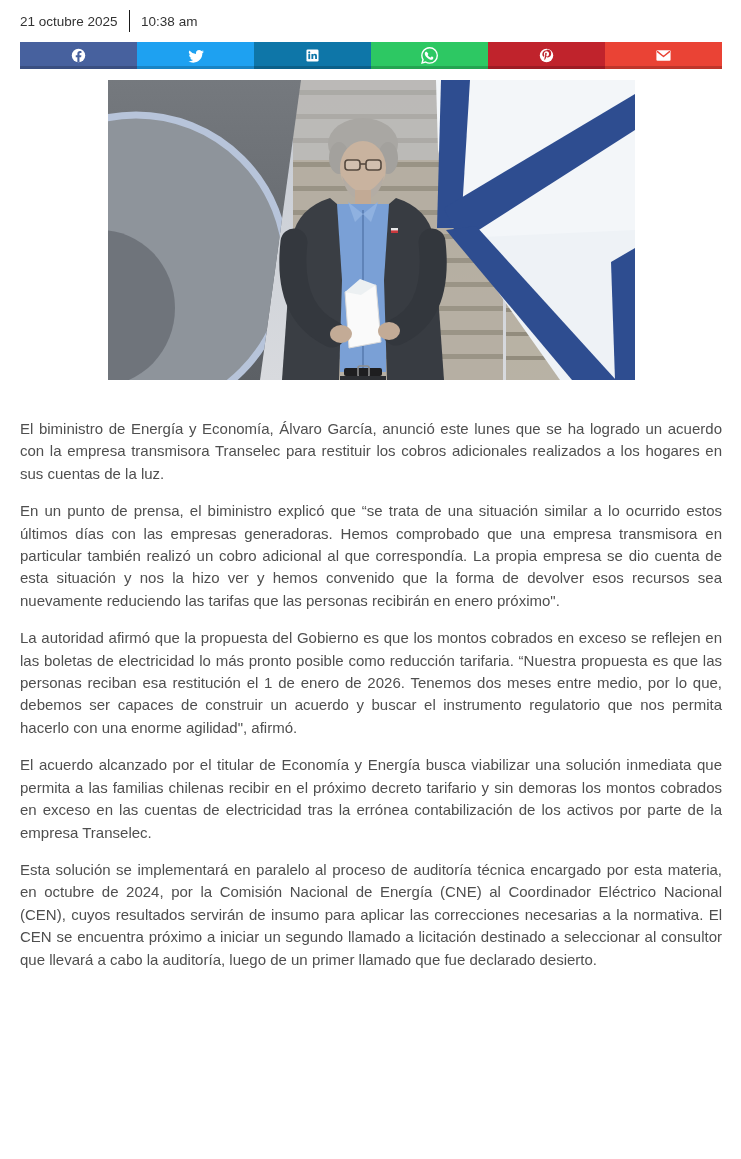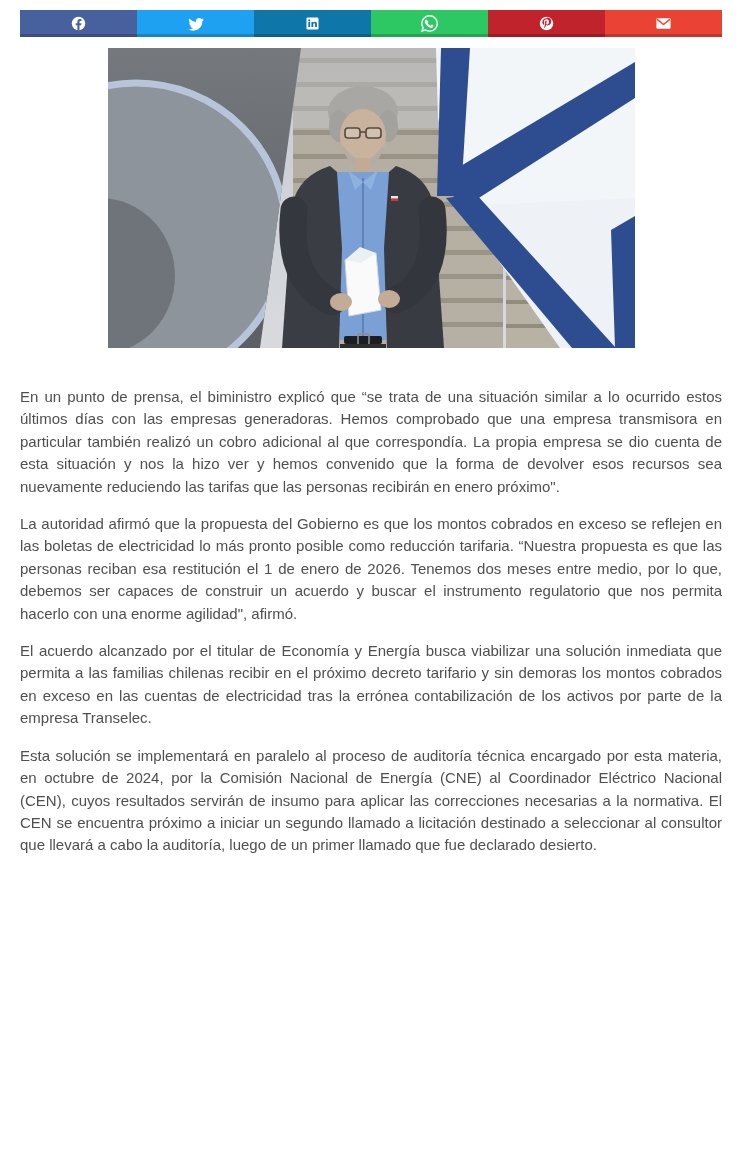--- a/index.html
+++ b/index.html
@@ -85,20 +85,25 @@
     margin-bottom: 15px;
   }
   p.body-par:last-child { margin-bottom: 16px; }
 </style>
 </head>
 <body>
 
 <div class="content">
 
 
+  <div class="meta-row">
+    <span class="date">21 octubre 2025</span>
+    <span class="meta-divider"></span>
+    <span class="time">10:38 am</span>
+  </div>
 
   <div class="share-row">
     <a class="share-btn" style="background: rgb(71, 97, 158); --btn: #47619E;">
       <span>
         <svg viewBox="0 0 24 24">
           <circle cx="12" cy="12" r="9.5" fill="#ffffff"></circle>
           <path fill="var(--btn)" d="M13.4 21.3v-7h2.3l.4-2.8h-2.7V9.7c0-.8.3-1.3 1.2-1.3h1.6V5.9c-.3 0-1.2-.1-2.2-.1-2.2 0-3.6 1.3-3.6 3.7v2h-2.3v2.8h2.3v7z"></path>
         </svg>
       </span>
     </a>
@@ -251,18 +256,19 @@
         <ellipse cx="281" cy="251" rx="11" ry="9" fill="#c3ab96"></ellipse>
 
         <rect x="236" y="288" width="38" height="8" rx="2" fill="#1e1e20"></rect>
         <rect x="250" y="286" width="11" height="11" rx="2" fill="none" stroke="#8d8d8d" stroke-width="1.6"></rect>
         <rect x="232" y="296" width="46" height="4" fill="#2c2e32"></rect>
       </g>
     </svg>
   </div>
 
 
+  <p class="body-par">El biministro de Energía y Economía, Álvaro García, anunció este lunes que se ha logrado un acuerdo con la empresa transmisora Transelec para restituir los cobros adicionales realizados a los hogares en sus cuentas de la luz.</p>
   <p class="body-par">En un punto de prensa, el biministro explicó que “se trata de una situación similar a lo ocurrido estos últimos días con las empresas generadoras. Hemos comprobado que una empresa transmisora en particular también realizó un cobro adicional al que correspondía. La propia empresa se dio cuenta de esta situación y nos la hizo ver y hemos convenido que la forma de devolver esos recursos sea nuevamente reduciendo las tarifas que las personas recibirán en enero próximo".</p>
   <p class="body-par">La autoridad afirmó que la propuesta del Gobierno es que los montos cobrados en exceso se reflejen en las boletas de electricidad lo más pronto posible como reducción tarifaria. “Nuestra propuesta es que las personas reciban esa restitución el 1 de enero de 2026. Tenemos dos meses entre medio, por lo que, debemos ser capaces de construir un acuerdo y buscar el instrumento regulatorio que nos permita hacerlo con una enorme agilidad", afirmó.</p>
   <p class="body-par">El acuerdo alcanzado por el titular de Economía y Energía busca viabilizar una solución inmediata que permita a las familias chilenas recibir en el próximo decreto tarifario y sin demoras los montos cobrados en exceso en las cuentas de electricidad tras la errónea contabilización de los activos por parte de la empresa Transelec.</p>
   <p class="body-par">Esta solución se implementará en paralelo al proceso de auditoría técnica encargado por esta materia, en octubre de 2024, por la Comisión Nacional de Energía (CNE) al Coordinador Eléctrico Nacional (CEN), cuyos resultados servirán de insumo para aplicar las correcciones necesarias a la normativa.  El CEN se encuentra próximo a iniciar un segundo llamado a licitación destinado a seleccionar al consultor que llevará a cabo la auditoría, luego de un primer llamado que fue declarado desierto.</p>
 
 </div>
 
 </body></html>

